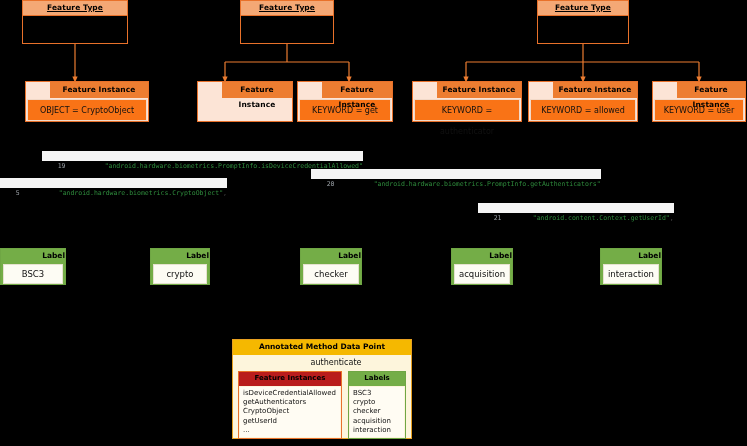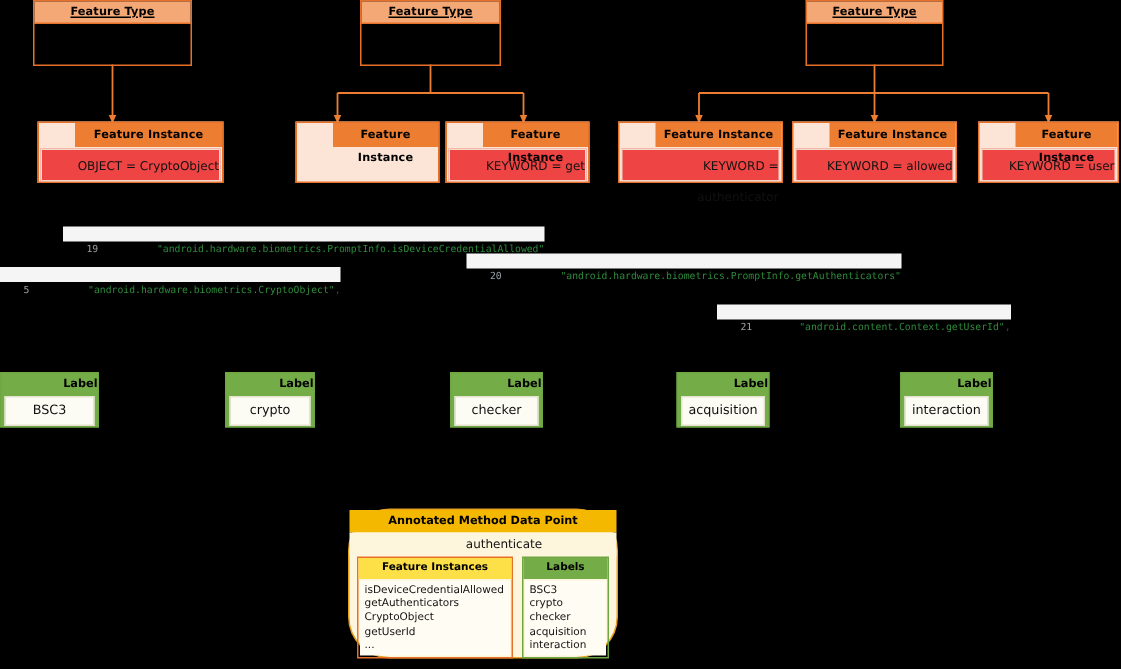--- a/index.html
+++ b/index.html
@@ -67,24 +67,24 @@
     font-size: 7.5px;
     font-weight: bold;
     text-align: center;
     line-height: 15px;
     height: 16px;
     letter-spacing: 0.1px;
     margin-left: 24px;
   }
   .finst .val {
     box-sizing: border-box;
-    background: #ef4444;
+    background: #f97316;
     color: #111111;
     font-size: 8px;
-    text-align: right;
+    text-align: center;
     line-height: 21px;
     height: 22px;
     margin: 1px 1px 0 1px;
     border: 1px solid #F2D9C8;
   }
 
   
   .lbl {
     position: absolute;
     box-sizing: border-box;
@@ -174,21 +174,21 @@
   #amdp .col.lb { width: 58px;  border: 1px solid #6FA644; }
   #amdp .col .chdr {
     box-sizing: border-box;
     font-size: 7px;
     font-weight: bold;
     color: #000000;
     text-align: center;
     line-height: 13px;
     height: 14px;
   }
-  #amdp .col.fi .chdr { background: #fde047; }
+  #amdp .col.fi .chdr { background: #b91c1c; }
   #amdp .col.lb .chdr { background: #74AD47; }
   #amdp .col .clist {
     box-sizing: border-box;
     background: #FFFCF3;
     padding: 2px 3px 2px 3px;
     margin: 1px;
   }
   #amdp .col .clist div {
     font-size: 7px;
     line-height: 9.2px;
@@ -302,21 +302,21 @@
   <div class="lbl" style="left:451px; top:248px; width:62px; height:37px;">
     <div class="hdr">Label</div>
     <div class="val">acquisition</div>
   </div>
 
   <div class="lbl" style="left:600px; top:248px; width:62px; height:37px;">
     <div class="hdr">Label</div>
     <div class="val">interaction</div>
   </div>
 
-  <div id="amdp" style="left:232px; top:339px; width:180px; height:100px;border-radius:28px;">
+  <div id="amdp" style="left:232px; top:339px; width:180px; height:100px;">
     <div class="amdp-hdr">Annotated Method Data Point</div>
     <div class="amdp-method">authenticate</div>
     <div class="cols">
 
       <div class="col fi">
         <div class="chdr">Feature Instances</div>
         <div class="clist">
           <div>isDeviceCredentialAllowed</div>
           <div>getAuthenticators</div>
           <div>CryptoObject</div>

